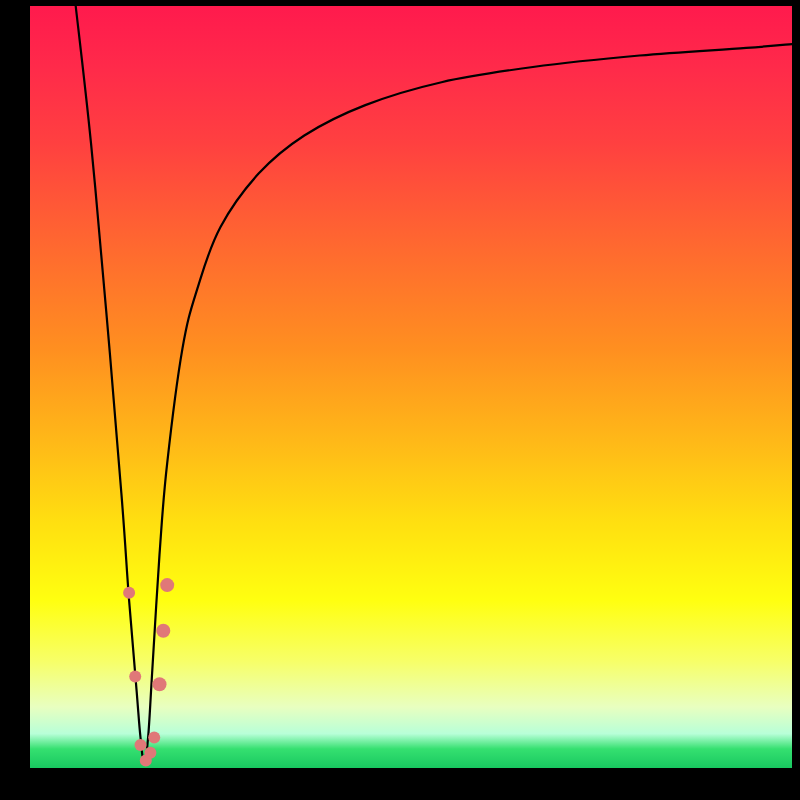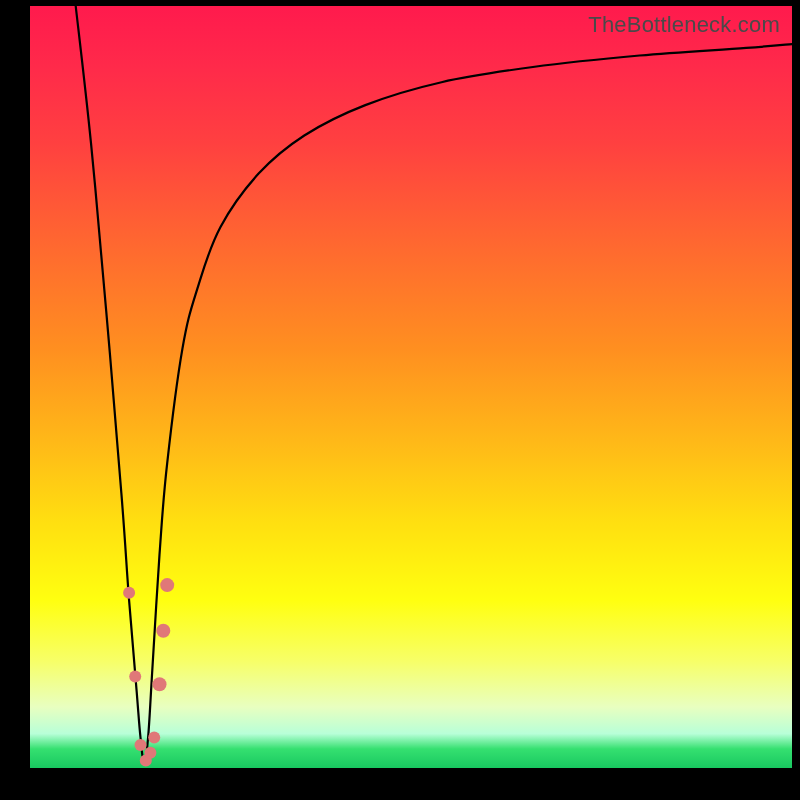--- a/index.html
+++ b/index.html
@@ -49,21 +49,20 @@
     top: 0;
     width: 762px;
     height: 762px;
     overflow: visible;
   }
 </style>
 </head>
 <body>
 
 <div class="frame">
-  <div class="watermark">TheBottleneck.com</div>
   <svg class="plot" viewBox="0 0 762 762">
     <path id="curve-path" fill="none" stroke="#000" stroke-width="2.2" stroke-linejoin="round" stroke-linecap="round" d="M 45.7 0.0 C 48.5 24.7, 55.5 82.3, 61.0 137.2 C 66.4 192.0, 70.7 241.7, 76.2 304.8 C 81.7 367.9, 87.3 435.6, 91.4 487.7 C 95.6 539.8, 96.3 558.7, 99.1 594.4 C 101.8 630.0, 104.6 661.1, 106.7 685.8 C 108.7 710.5, 109.1 718.5, 110.5 731.5 C 111.9 744.6, 112.9 758.2, 114.3 758.2 C 115.7 758.2, 116.7 747.3, 118.1 731.5 C 119.5 715.7, 119.9 703.5, 121.9 670.6 C 124.0 637.6, 126.8 587.0, 129.5 548.6 C 132.3 510.2, 133.0 494.2, 137.2 457.2 C 141.3 420.2, 146.9 374.4, 152.4 342.9 C 157.9 311.4, 160.8 303.9, 167.6 281.9 C 174.5 260.0, 179.5 241.6, 190.5 221.0 C 201.5 200.4, 213.5 184.1, 228.6 167.6 C 243.7 151.2, 255.1 141.9, 274.3 129.5 C 293.5 117.2, 310.6 108.7, 335.3 99.1 C 360.0 89.5, 381.3 83.1, 411.5 76.2 C 441.7 69.3, 467.3 65.8, 502.9 61.0 C 538.6 56.2, 571.2 53.0, 609.6 49.5 C 648.0 46.1, 688.8 44.0, 716.3 41.9 C 743.7 39.9, 753.8 38.8, 762.0 38.1"></path>
     <g id="markers-group">
         <circle cx="99.1" cy="586.7" r="6" fill="#e07878"></circle>
         <circle cx="105.2" cy="670.6" r="6" fill="#e07878"></circle>
         <circle cx="110.5" cy="739.1" r="6" fill="#e07878"></circle>
         <circle cx="115.8" cy="754.4" r="6" fill="#e07878"></circle>
         <circle cx="120.4" cy="746.8" r="6" fill="#e07878"></circle>
         <circle cx="124.2" cy="731.5" r="6" fill="#e07878"></circle>
         <circle cx="129.5" cy="678.2" r="7" fill="#e07878"></circle>

